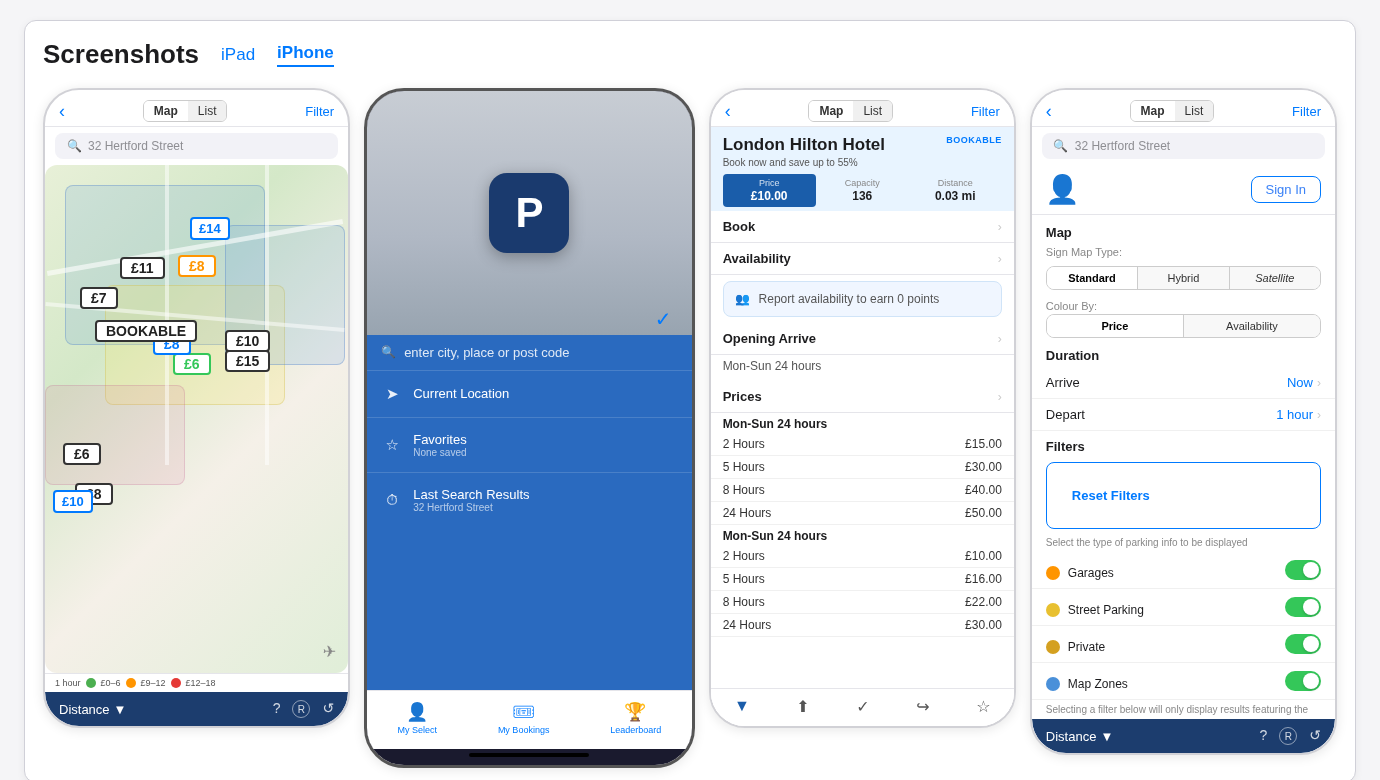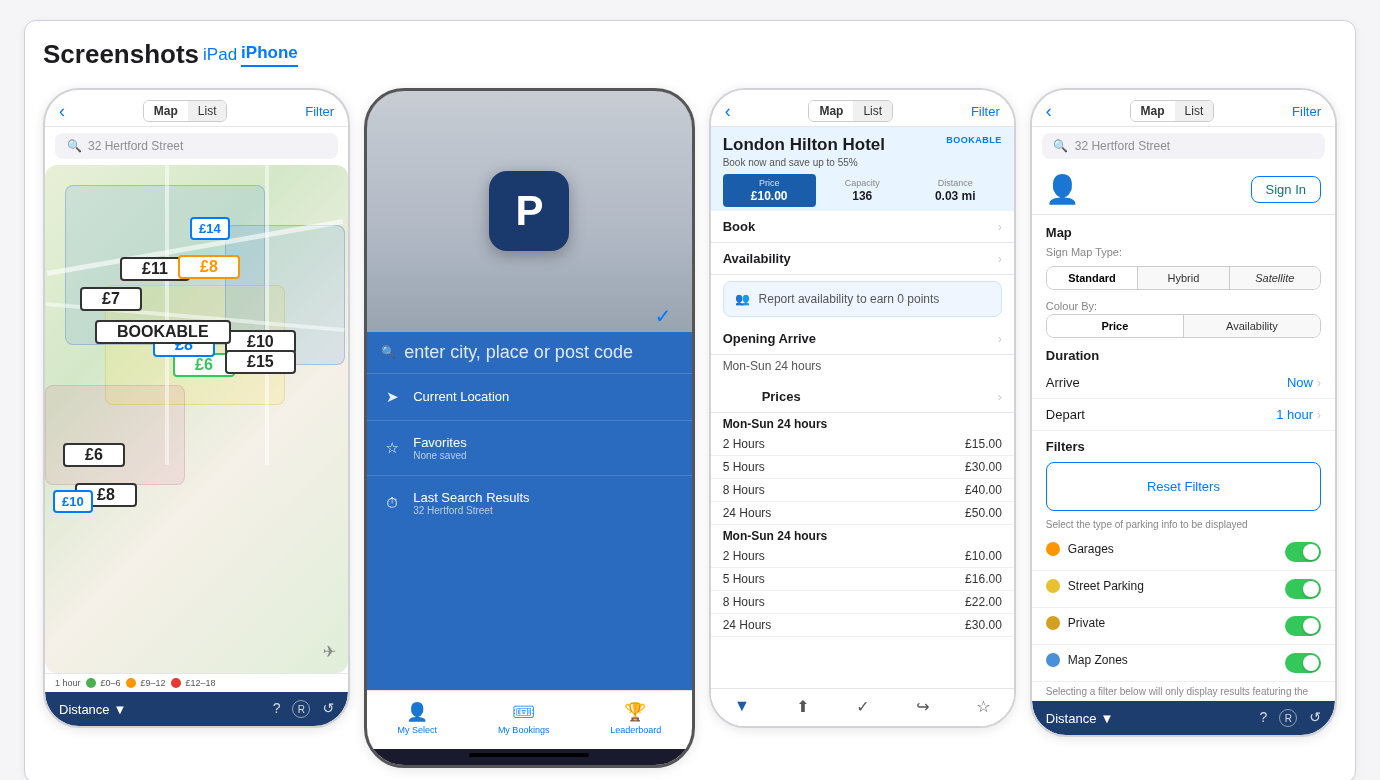--- a/index.html
+++ b/index.html
@@ -10,21 +10,21 @@
       min-height: 780px;
       display: flex;
       flex-direction: column;
       padding: 20px 24px;
     }
 
     
     .header {
       display: flex;
       align-items: center;
-      gap: 4px;
+      gap: 22px;
       margin-bottom: 18px;
     }
     .header-title {
       font-size: 26px;
       font-weight: 700;
       color: #1c1c1e;
     }
     .tab-ipad {
       font-size: 17px;
       color: #007aff;
@@ -105,22 +105,22 @@
     .map-road {
       position: absolute;
       background: #fff;
     }
     
     .p-badge {
       position: absolute;
       background: #fff;
       border: 2px solid #333;
       border-radius: 4px;
-      padding: 1px 20px;
-      font-size: 16px;
+      padding: 1px 9px;
+      font-size: 14px;
       font-weight: 700;
       white-space: nowrap;
       color: #222;
     }
     .p-badge.bookable { border-color: #007aff; color: #007aff; }
     .p-badge.orange { border-color: #ff9500; color: #ff9500; }
     .p-badge.green { border-color: #34c759; color: #34c759; }
     .p-badge.large-badge { font-size: 13px; padding: 2px 7px; }
     .map-zone-blue {
       position: absolute;
@@ -184,21 +184,21 @@
     .s2-checkmark {
       position: absolute; bottom: 4px; right: 20px;
       color: #007aff; font-size: 20px;
     }
     .s2-search-row {
       background: #2a6abf;
       padding: 10px 14px;
       display: flex; align-items: center; gap: 8px;
     }
     .s2-search-icon { color: rgba(255,255,255,0.8); font-size: 12px; }
-    .s2-search-placeholder { color: rgba(255,255,255,0.85); font-size: 18px; }
+    .s2-search-placeholder { color: rgba(255,255,255,0.85); font-size: 13px; }
     .s2-menu { background: #2a6abf; }
     .s2-menu-item {
       display: flex; align-items: center; gap: 12px;
       padding: 14px 16px;
       border-top: 1px solid rgba(255,255,255,0.15);
       color: #fff;
     }
     .s2-menu-icon { color: rgba(255,255,255,0.9); font-size: 15px; width: 18px; text-align: center; }
     .s2-menu-text { font-size: 13px; color: #fff; }
     .s2-menu-sub { font-size: 10px; color: rgba(255,255,255,0.65); }
@@ -292,21 +292,21 @@
       border-bottom: 1px solid #e5e5ea;
     }
     .s3-opening-title { font-size: 13px; font-weight: 600; color: #1c1c1e; }
     .s3-opening-hours { font-size: 12px; color: #555; padding: 4px 12px 8px; }
 
     .s3-prices-section {
       display: flex; align-items: center; justify-content: space-between;
       padding: 8px 12px;
       border-bottom: 1px solid #e5e5ea;
     }
-    .s3-prices-title { font-size: 13px; font-weight: 600; color: #1c1c1e; margin-left: 39px; }
+    .s3-prices-title { font-size: 13px; font-weight: 600; color: #1c1c1e; }
 
     .s3-price-group-title { font-size: 12px; font-weight: 600; color: #1c1c1e; padding: 4px 12px 2px; }
     .s3-price-row {
       display: flex; justify-content: space-between;
       padding: 4px 12px;
       border-bottom: 1px solid #f0f0f0;
       font-size: 12px; color: #333;
     }
 
     .s3-bottom-icons {
@@ -342,21 +342,21 @@
     .s4-user-section {
       display: flex; align-items: center; justify-content: space-between;
       padding: 8px 14px;
       border-bottom: 1px solid #e5e5ea;
     }
     .s4-user-icon { font-size: 28px; color: #6e7a8a; }
     .s4-sign-in {
       border: 1.5px solid #007aff;
       border-radius: 8px;
       padding: 5px 14px;
-      color: #0f766e;
+      color: #3b82f6;
       font-size: 13px;
       font-weight: 500;
     }
 
     .s4-section-label { font-size: 13px; font-weight: 700; color: #1c1c1e; padding: 10px 14px 4px; }
     .s4-subsection-label { font-size: 11px; color: #888; padding: 2px 14px 4px; }
 
     .s4-map-type-row {
       display: flex; gap: 0;
       margin: 4px 14px;
@@ -390,29 +390,30 @@
     }
     .s4-row-label { font-size: 13px; color: #1c1c1e; }
     .s4-row-value { font-size: 13px; color: #007aff; display: flex; align-items: center; gap: 4px; }
     .s4-chevron { color: #ccc; font-size: 12px; }
 
     .s4-filters-title { font-size: 13px; font-weight: 700; color: #1c1c1e; padding: 8px 14px 4px; }
     .s4-reset-btn {
       margin: 4px 14px;
       border: 1.5px solid #007aff;
       border-radius: 8px;
-      padding: 16px;
-      text-align: center;
+      padding: 25px;
+      text-align: left;
       color: #007aff;
       font-size: 13px;
+      font-weight: bold;
     }
     .s4-filter-note { font-size: 10px; color: #888; padding: 4px 14px; }
 
     .s4-toggle-row {
-      display: flex; align-items: flex-start; justify-content: space-between;
+      display: flex; align-items: flex-end; justify-content: space-between;
       padding: 8px 14px;
       border-bottom: 1px solid #f0f0f0;
     }
     .s4-toggle-label-row { display: flex; align-items: center; gap: 8px; }
     .s4-dot { width: 14px; height: 14px; border-radius: 50%; }
     .s4-dot.orange { background: #ff9500; }
     .s4-dot.yellow { background: #e8c030; }
     .s4-dot.amber { background: #d4a020; }
     .s4-dot.blue { background: #4a90d9; }
     .s4-toggle-label { font-size: 12px; color: #1c1c1e; }

